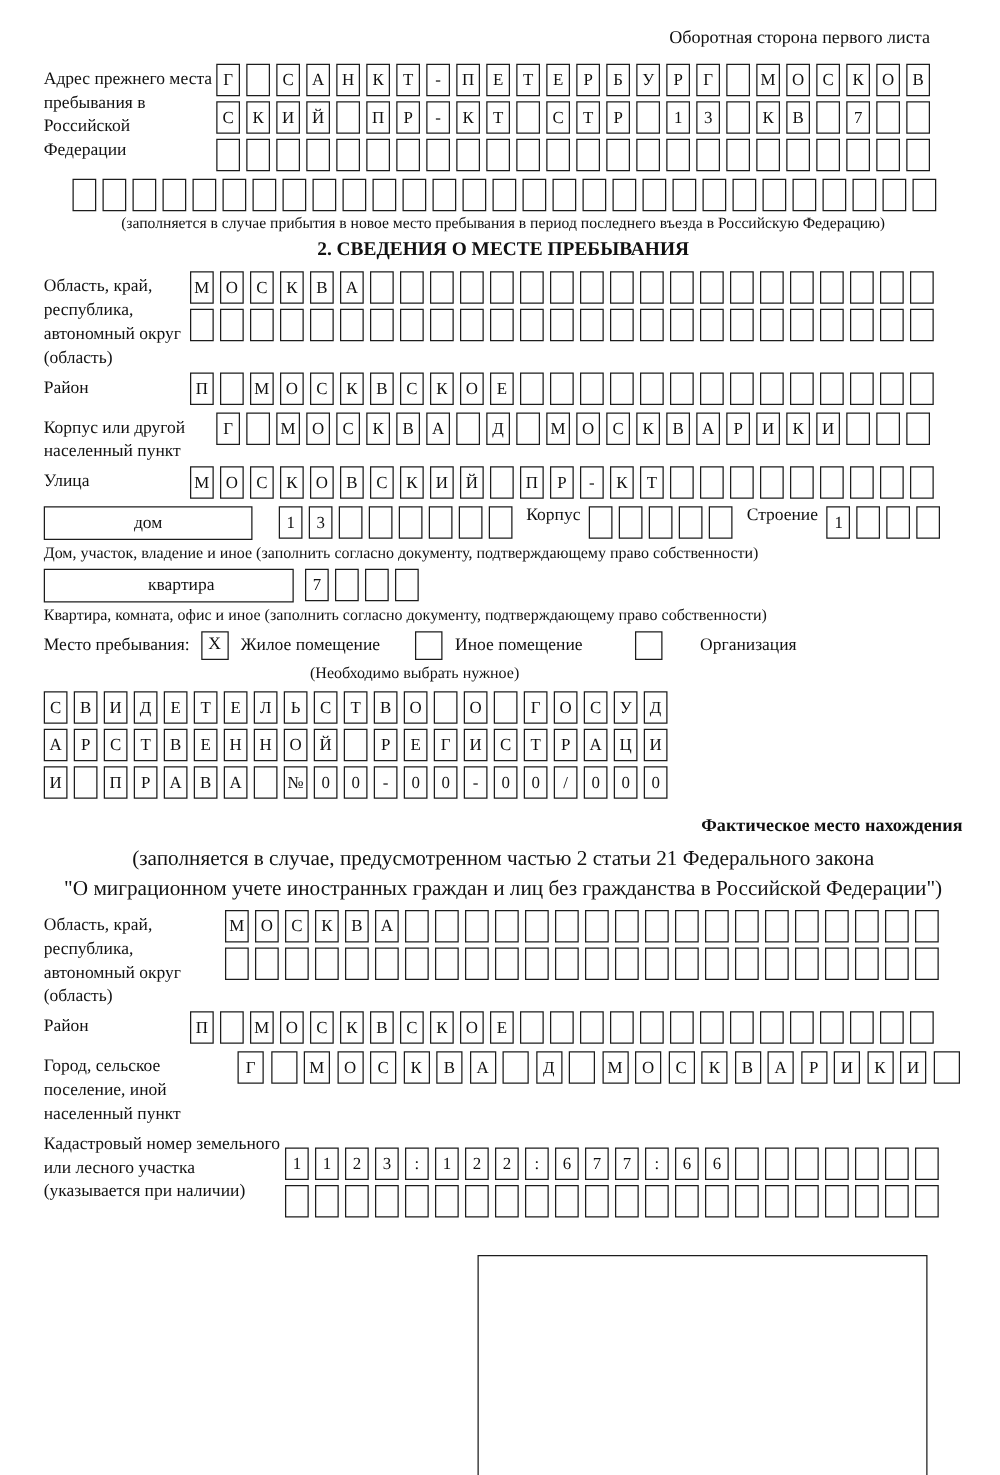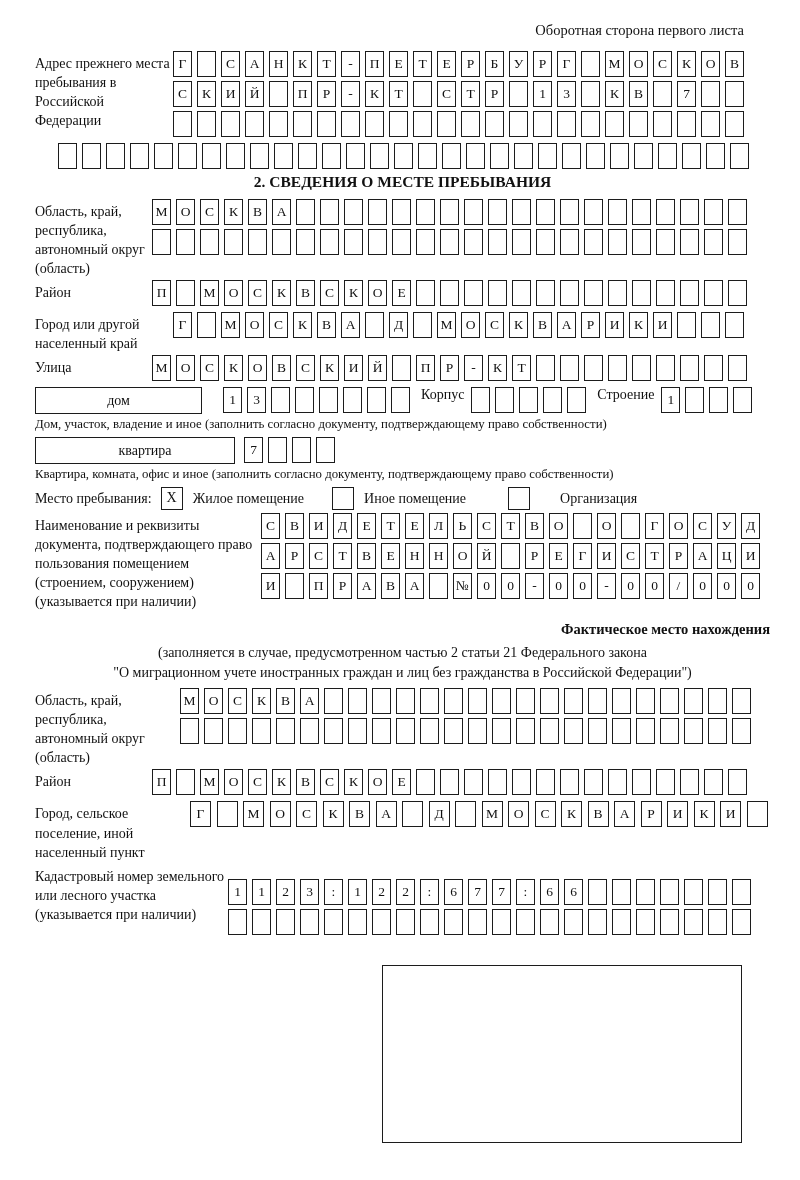--- a/index.html
+++ b/index.html
@@ -27,21 +27,21 @@
     border:1.6px solid #1c1c1c;margin-right:5px;
     text-align:center;font-size:13.5px;line-height:23px;vertical-align:top;
     font-family:"Liberation Serif","DejaVu Serif",serif;
   }
   .widecells .cell{width:21px;margin-right:5.5px;}
   .fullrow{margin:0 0 2px 23px;}
   .caption{font-size:12.5px;text-align:center;margin:1px 0 5px 0;}
   .caption-left{font-size:12.8px;margin:1px 0 5px 0;}
   h2.sec{font-size:15.5px;text-align:center;margin:4px 0 8px 0;font-weight:bold;}
   h3.sec{font-size:14.5px;text-align:right;margin:10px 0 7px 0;font-weight:bold;}
-  .note-center{font-size:14px;text-align:center;margin:0 0 4px 0;}
+  .note-center{font-size:17px;text-align:center;margin:0 0 4px 0;}
   .domrow{display:flex;align-items:flex-start;margin:2px 0 2px 0;height:28px;}
   .widebox{
     box-sizing:border-box;border:1.8px solid #1c1c1c;height:27px;
     display:flex;align-items:center;justify-content:center;
     font-size:14px;
   }
   .wb-dom{width:167px;margin-right:9px;}
   .wb-kv{width:200px;margin-right:9px;padding-left:20px;}
   .inline-lbl{font-size:14px;margin:0 7px 0 6px;}
   .mestorow{display:flex;align-items:center;margin:5px 0 3px 0;}
@@ -68,40 +68,41 @@
 
   <div class="fieldrow">
     <div class="lbl lw138">Адрес прежнего места пребывания в Российской Федерации</div>
     <div class="rows">
       <div class="boxrow"><span class="cell">Г</span><span class="cell"></span><span class="cell">С</span><span class="cell">А</span><span class="cell">Н</span><span class="cell">К</span><span class="cell">Т</span><span class="cell">-</span><span class="cell">П</span><span class="cell">Е</span><span class="cell">Т</span><span class="cell">Е</span><span class="cell">Р</span><span class="cell">Б</span><span class="cell">У</span><span class="cell">Р</span><span class="cell">Г</span><span class="cell"></span><span class="cell">М</span><span class="cell">О</span><span class="cell">С</span><span class="cell">К</span><span class="cell">О</span><span class="cell">В</span></div>
       <div class="boxrow"><span class="cell">С</span><span class="cell">К</span><span class="cell">И</span><span class="cell">Й</span><span class="cell"></span><span class="cell">П</span><span class="cell">Р</span><span class="cell">-</span><span class="cell">К</span><span class="cell">Т</span><span class="cell"></span><span class="cell">С</span><span class="cell">Т</span><span class="cell">Р</span><span class="cell"></span><span class="cell">1</span><span class="cell">3</span><span class="cell"></span><span class="cell">К</span><span class="cell">В</span><span class="cell"></span><span class="cell">7</span><span class="cell"></span><span class="cell"></span></div>
       <div class="boxrow"><span class="cell"></span><span class="cell"></span><span class="cell"></span><span class="cell"></span><span class="cell"></span><span class="cell"></span><span class="cell"></span><span class="cell"></span><span class="cell"></span><span class="cell"></span><span class="cell"></span><span class="cell"></span><span class="cell"></span><span class="cell"></span><span class="cell"></span><span class="cell"></span><span class="cell"></span><span class="cell"></span><span class="cell"></span><span class="cell"></span><span class="cell"></span><span class="cell"></span><span class="cell"></span><span class="cell"></span></div>
     </div>
   </div>
   <div class="boxrow fullrow"><span class="cell"></span><span class="cell"></span><span class="cell"></span><span class="cell"></span><span class="cell"></span><span class="cell"></span><span class="cell"></span><span class="cell"></span><span class="cell"></span><span class="cell"></span><span class="cell"></span><span class="cell"></span><span class="cell"></span><span class="cell"></span><span class="cell"></span><span class="cell"></span><span class="cell"></span><span class="cell"></span><span class="cell"></span><span class="cell"></span><span class="cell"></span><span class="cell"></span><span class="cell"></span><span class="cell"></span><span class="cell"></span><span class="cell"></span><span class="cell"></span><span class="cell"></span><span class="cell"></span></div>
+  <div class="caption">(заполняется в случае прибытия в новое место пребывания в период последнего въезда в Российскую Федерацию)</div>
 
   <h2 class="sec">2. СВЕДЕНИЯ О МЕСТЕ ПРЕБЫВАНИЯ</h2>
 
   <div class="fieldrow">
     <div class="lbl lw117">Область, край, республика, автономный округ (область)</div>
     <div class="rows">
       <div class="boxrow"><span class="cell">М</span><span class="cell">О</span><span class="cell">С</span><span class="cell">К</span><span class="cell">В</span><span class="cell">А</span><span class="cell"></span><span class="cell"></span><span class="cell"></span><span class="cell"></span><span class="cell"></span><span class="cell"></span><span class="cell"></span><span class="cell"></span><span class="cell"></span><span class="cell"></span><span class="cell"></span><span class="cell"></span><span class="cell"></span><span class="cell"></span><span class="cell"></span><span class="cell"></span><span class="cell"></span><span class="cell"></span><span class="cell"></span></div>
       <div class="boxrow"><span class="cell"></span><span class="cell"></span><span class="cell"></span><span class="cell"></span><span class="cell"></span><span class="cell"></span><span class="cell"></span><span class="cell"></span><span class="cell"></span><span class="cell"></span><span class="cell"></span><span class="cell"></span><span class="cell"></span><span class="cell"></span><span class="cell"></span><span class="cell"></span><span class="cell"></span><span class="cell"></span><span class="cell"></span><span class="cell"></span><span class="cell"></span><span class="cell"></span><span class="cell"></span><span class="cell"></span><span class="cell"></span></div>
     </div>
   </div>
 
   <div class="fieldrow">
     <div class="lbl lw117">Район</div>
     <div class="rows">
       <div class="boxrow"><span class="cell">П</span><span class="cell"></span><span class="cell">М</span><span class="cell">О</span><span class="cell">С</span><span class="cell">К</span><span class="cell">В</span><span class="cell">С</span><span class="cell">К</span><span class="cell">О</span><span class="cell">Е</span><span class="cell"></span><span class="cell"></span><span class="cell"></span><span class="cell"></span><span class="cell"></span><span class="cell"></span><span class="cell"></span><span class="cell"></span><span class="cell"></span><span class="cell"></span><span class="cell"></span><span class="cell"></span><span class="cell"></span><span class="cell"></span></div>
     </div>
   </div>
 
   <div class="fieldrow">
-    <div class="lbl lw138">Город или другой населенный край</div>
+    <div class="lbl lw138">Корпус или другой населенный пункт</div>
     <div class="rows">
       <div class="boxrow"><span class="cell">Г</span><span class="cell"></span><span class="cell">М</span><span class="cell">О</span><span class="cell">С</span><span class="cell">К</span><span class="cell">В</span><span class="cell">А</span><span class="cell"></span><span class="cell">Д</span><span class="cell"></span><span class="cell">М</span><span class="cell">О</span><span class="cell">С</span><span class="cell">К</span><span class="cell">В</span><span class="cell">А</span><span class="cell">Р</span><span class="cell">И</span><span class="cell">К</span><span class="cell">И</span><span class="cell"></span><span class="cell"></span><span class="cell"></span></div>
     </div>
   </div>
 
   <div class="fieldrow">
     <div class="lbl lw117">Улица</div>
     <div class="rows">
       <div class="boxrow"><span class="cell">М</span><span class="cell">О</span><span class="cell">С</span><span class="cell">К</span><span class="cell">О</span><span class="cell">В</span><span class="cell">С</span><span class="cell">К</span><span class="cell">И</span><span class="cell">Й</span><span class="cell"></span><span class="cell">П</span><span class="cell">Р</span><span class="cell">-</span><span class="cell">К</span><span class="cell">Т</span><span class="cell"></span><span class="cell"></span><span class="cell"></span><span class="cell"></span><span class="cell"></span><span class="cell"></span><span class="cell"></span><span class="cell"></span><span class="cell"></span></div>
     </div>
@@ -125,23 +126,23 @@
 
   <div class="mestorow">
     <span class="mesto-lbl">Место пребывания:</span>
     <span class="chk">X</span>
     <span class="opt-lbl">Жилое помещение</span>
     <span class="chk gap28"></span>
     <span class="opt-lbl">Иное помещение</span>
     <span class="chk gap40"></span>
     <span class="opt-lbl gap50" style="margin-left:30px;">Организация</span>
   </div>
+  <div class="choose-note">(Необходимо выбрать нужное)</div>
 
   <div class="fieldrow">
-    <div class="lbl lw225">Наименование и реквизиты документа, подтверждающего право пользования помещением (строением, сооружением) (указывается при наличии)</div>
     <div class="rows">
       <div class="boxrow"><span class="cell">С</span><span class="cell">В</span><span class="cell">И</span><span class="cell">Д</span><span class="cell">Е</span><span class="cell">Т</span><span class="cell">Е</span><span class="cell">Л</span><span class="cell">Ь</span><span class="cell">С</span><span class="cell">Т</span><span class="cell">В</span><span class="cell">О</span><span class="cell"></span><span class="cell">О</span><span class="cell"></span><span class="cell">Г</span><span class="cell">О</span><span class="cell">С</span><span class="cell">У</span><span class="cell">Д</span></div>
       <div class="boxrow"><span class="cell">А</span><span class="cell">Р</span><span class="cell">С</span><span class="cell">Т</span><span class="cell">В</span><span class="cell">Е</span><span class="cell">Н</span><span class="cell">Н</span><span class="cell">О</span><span class="cell">Й</span><span class="cell"></span><span class="cell">Р</span><span class="cell">Е</span><span class="cell">Г</span><span class="cell">И</span><span class="cell">С</span><span class="cell">Т</span><span class="cell">Р</span><span class="cell">А</span><span class="cell">Ц</span><span class="cell">И</span></div>
       <div class="boxrow"><span class="cell">И</span><span class="cell"></span><span class="cell">П</span><span class="cell">Р</span><span class="cell">А</span><span class="cell">В</span><span class="cell">А</span><span class="cell"></span><span class="cell">№</span><span class="cell">0</span><span class="cell">0</span><span class="cell">-</span><span class="cell">0</span><span class="cell">0</span><span class="cell">-</span><span class="cell">0</span><span class="cell">0</span><span class="cell">/</span><span class="cell">0</span><span class="cell">0</span><span class="cell">0</span></div>
     </div>
   </div>
 
   <h3 class="sec">Фактическое место нахождения</h3>
   <div class="note-center">(заполняется в случае, предусмотренном частью 2 статьи 21 Федерального закона</div>
   <div class="note-center" style="margin-bottom:7px;">"О миграционном учете иностранных граждан и лиц без гражданства в Российской Федерации")</div>

